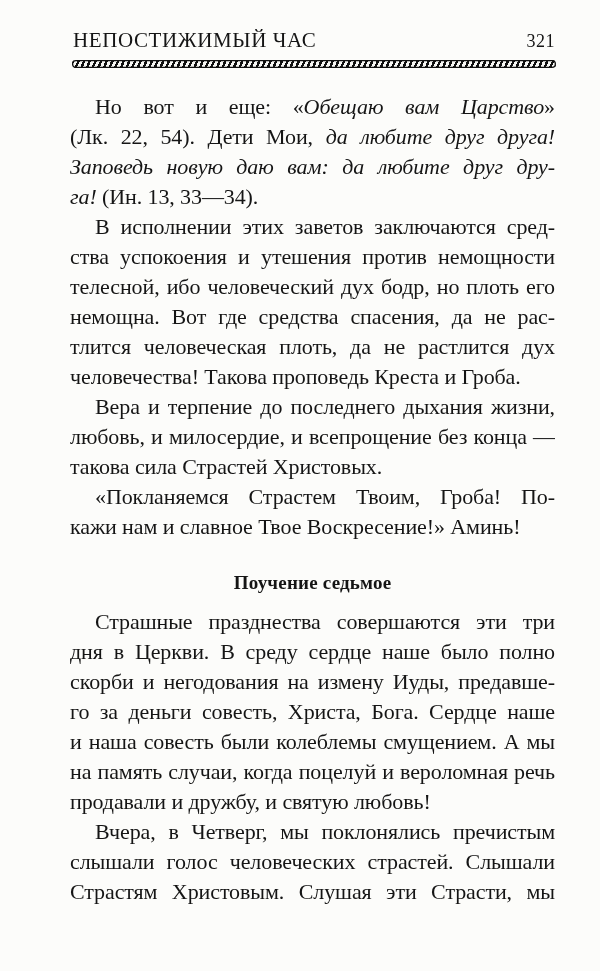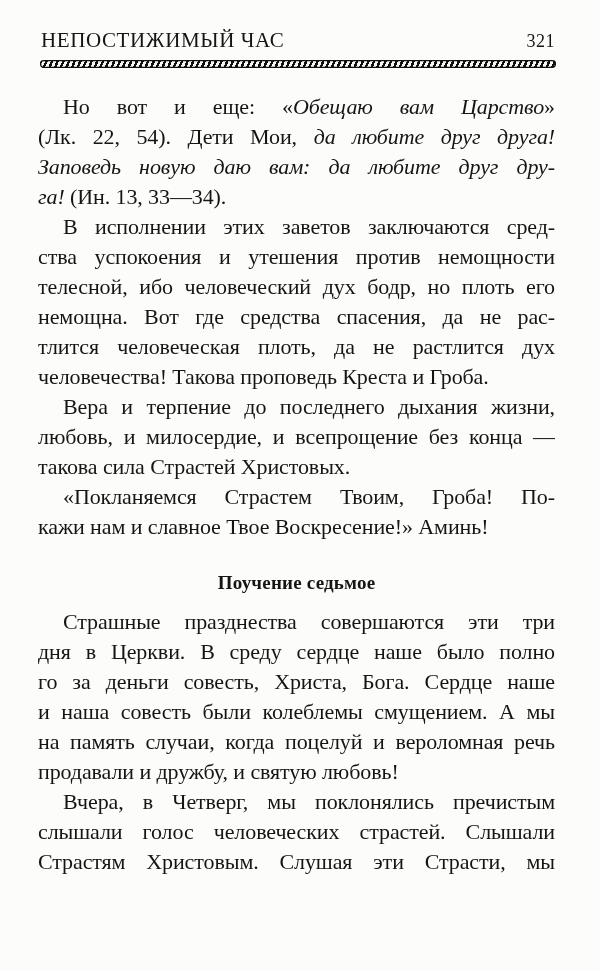--- a/index.html
+++ b/index.html
@@ -9,20 +9,21 @@
   }
   .page {
     position: relative;
     width: 600px;
     height: 971px;
     box-sizing: border-box;
     background: #fcfcfa;
     color: #151515;
     font-family: "Liberation Serif", "DejaVu Serif", serif;
     overflow: hidden;
+    padding-left: 32px;
   }
   .header {
     display: flex;
     justify-content: space-between;
     align-items: baseline;
     margin: 28px 45px 0 41px;
   }
   .running-title {
     font-size: 21px;
     letter-spacing: 0.6px;
@@ -98,20 +99,21 @@
         <div class="line"><span>такова сила Страстей Христовых.</span></div>
       </div>
       <div class="para">
         <div class="line justify indent"><span>«Покланяемся Страстем Твоим, Гроба! По-</span></div>
         <div class="line"><span>кажи нам и славное Твое Воскресение!» Аминь!</span></div>
       </div>
       <div class="section-heading">Поучение седьмое</div>
       <div class="para">
         <div class="line justify indent"><span>Страшные празднества совершаются эти три</span></div>
         <div class="line justify"><span>дня в Церкви. В среду сердце наше было полно</span></div>
+        <div class="line justify"><span>скорби и негодования на измену Иуды, предавше-</span></div>
         <div class="line justify"><span>го за деньги совесть, Христа, Бога. Сердце наше</span></div>
         <div class="line justify"><span>и наша совесть были колеблемы смущением. А мы</span></div>
         <div class="line justify"><span>на память случаи, когда поцелуй и вероломная речь</span></div>
         <div class="line"><span>продавали и дружбу, и святую любовь!</span></div>
       </div>
       <div class="para">
         <div class="line justify indent"><span>Вчера, в Четверг, мы поклонялись пречистым</span></div>
         <div class="line justify"><span>слышали голос человеческих страстей. Слышали</span></div>
         <div class="line justify"><span>Страстям Христовым. Слушая эти Страсти, мы</span></div>
       </div>

